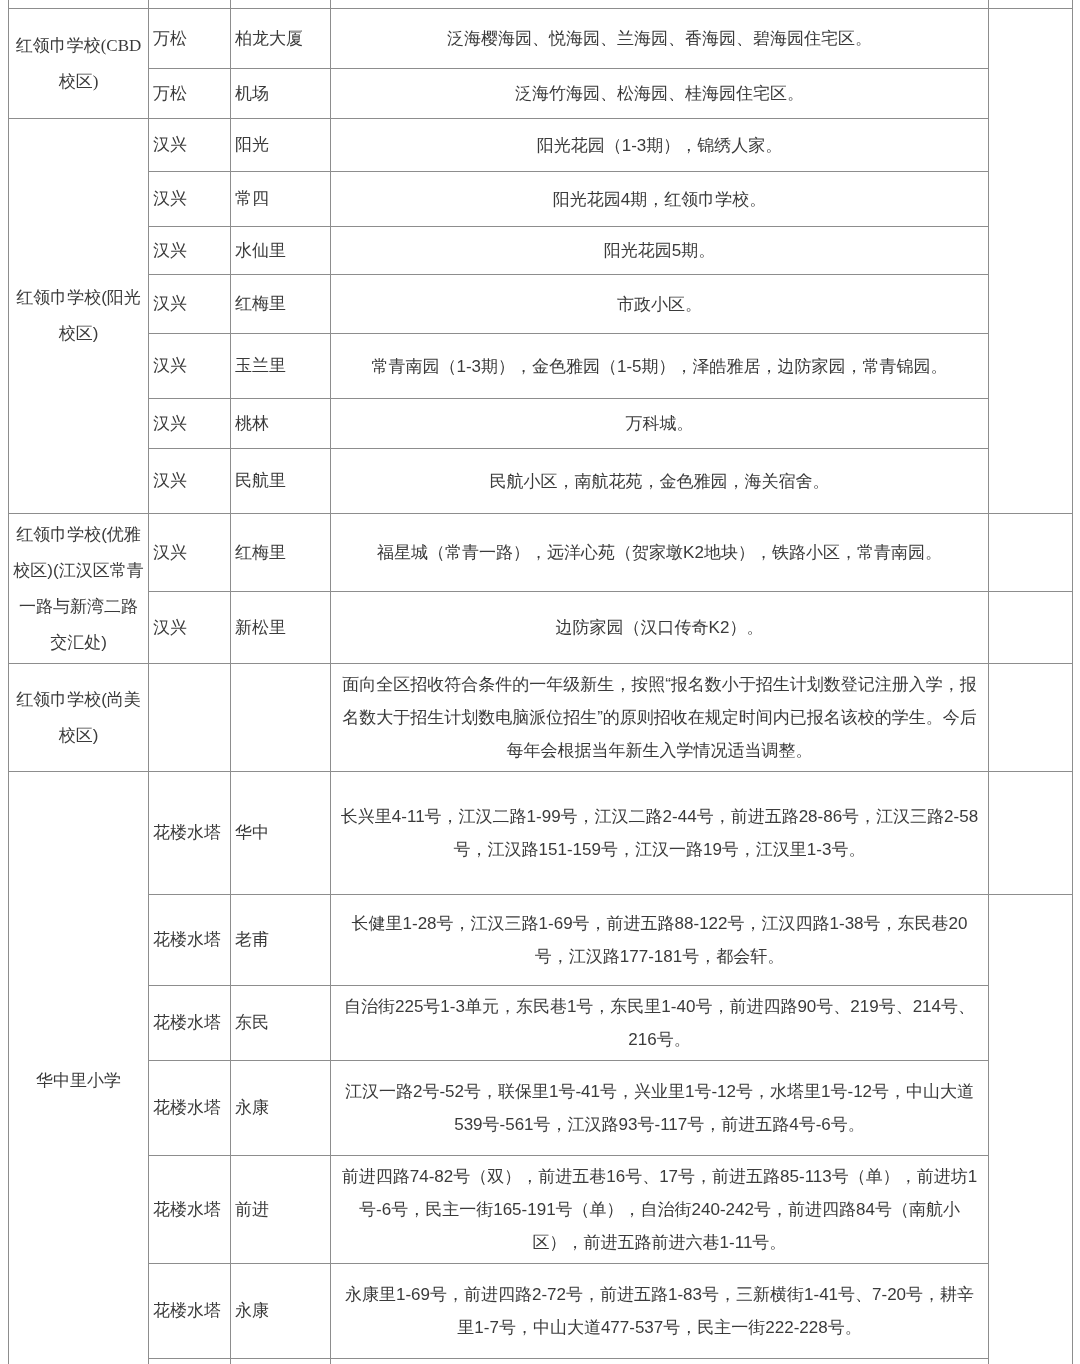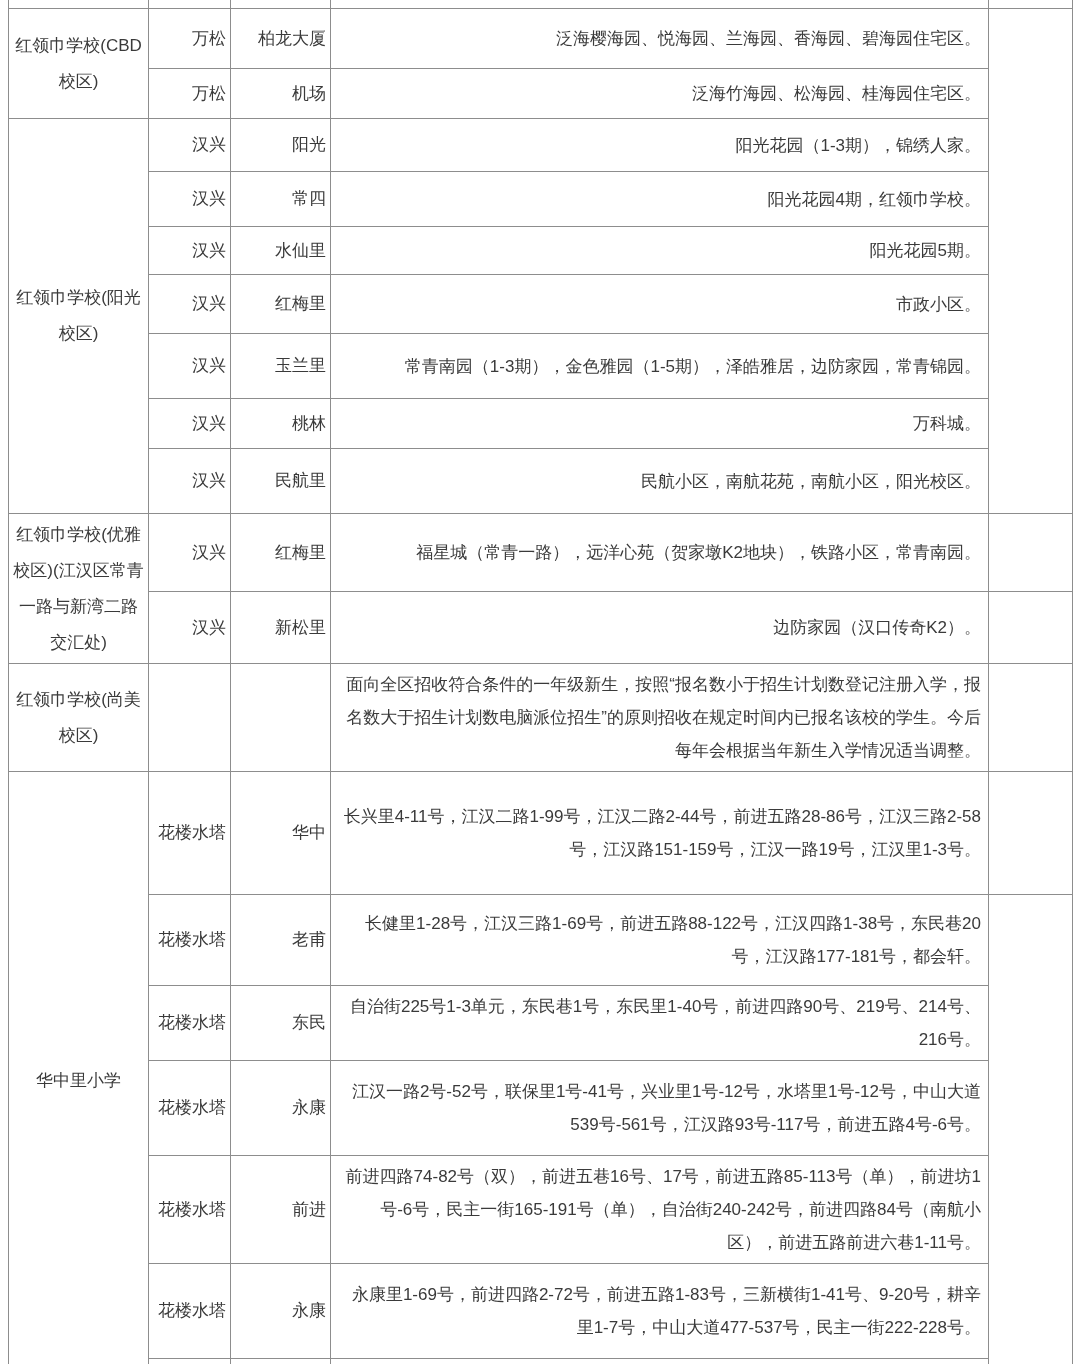--- a/index.html
+++ b/index.html
@@ -30,26 +30,26 @@
     vertical-align:middle;
     overflow:hidden;
     background:#fff;
   }
   td.c-school{
     text-align:center;
     line-height:36px;
     padding:2px 4px;
   }
   td.c-mid{
-    text-align:right;
+    text-align:left;
     padding:2px 4px;
     line-height:24px;
   }
   td.c-addr{
-    text-align:right;
+    text-align:center;
     padding:4px 7px;
     line-height:33px;
   }
   td.c-note{
     padding:0;
   }
 </style>
 </head>
 <body>
 
@@ -63,21 +63,21 @@
       <col style="width:84px">
     </colgroup>
     <tbody>
         <tr style="height: 32px;">
           <td class="c-school" rowspan="1"></td>
           <td class="c-mid"></td>
           <td class="c-mid"></td>
           <td class="c-addr"></td>
           <td class="c-note" rowspan="1"></td>
         </tr>
-        <tr style="height: 60px;">
+        <tr style="height: 60px; font-family: Liberation Serif, serif;">
           <td class="c-school" rowspan="2">红领巾学校(CBD校区)</td>
           <td class="c-mid">万松</td>
           <td class="c-mid">柏龙大厦</td>
           <td class="c-addr">泛海樱海园、悦海园、兰海园、香海园、碧海园住宅区。</td>
           <td class="c-note" rowspan="9"></td>
         </tr>
         <tr style="height: 50px;">
           <td class="c-mid">万松</td>
           <td class="c-mid">机场</td>
           <td class="c-addr">泛海竹海园、松海园、桂海园住宅区。</td>
@@ -109,21 +109,21 @@
           <td class="c-addr">常青南园（1-3期），金色雅园（1-5期），泽皓雅居，边防家园，常青锦园。</td>
         </tr>
         <tr style="height: 50px;">
           <td class="c-mid">汉兴</td>
           <td class="c-mid">桃林</td>
           <td class="c-addr">万科城。</td>
         </tr>
         <tr style="height: 65px;">
           <td class="c-mid">汉兴</td>
           <td class="c-mid">民航里</td>
-          <td class="c-addr">民航小区，南航花苑，南航小区，阳光校区。</td>
+          <td class="c-addr">民航小区，南航花苑，金色雅园，海关宿舍。</td>
         </tr>
         <tr style="height: 78px; margin-left: 17px;">
           <td class="c-school" rowspan="2">红领巾学校(优雅校区)(江汉区常青一路与新湾二路交汇处)</td>
           <td class="c-mid">汉兴</td>
           <td class="c-mid">红梅里</td>
           <td class="c-addr">福星城（常青一路），远洋心苑（贺家墩K2地块），铁路小区，常青南园。</td>
           <td class="c-note" rowspan="1"></td>
         </tr>
         <tr style="height: 72px;">
           <td class="c-mid">汉兴</td>
@@ -162,21 +162,21 @@
           <td class="c-addr">江汉一路2号-52号，联保里1号-41号，兴业里1号-12号，水塔里1号-12号，中山大道539号-561号，江汉路93号-117号，前进五路4号-6号。</td>
         </tr>
         <tr style="height: 107px;">
           <td class="c-mid">花楼水塔</td>
           <td class="c-mid">前进</td>
           <td class="c-addr">前进四路74-82号（双），前进五巷16号、17号，前进五路85-113号（单），前进坊1号-6号，民主一街165-191号（单），自治街240-242号，前进四路84号（南航小区），前进五路前进六巷1-11号。</td>
         </tr>
         <tr style="height: 95px;">
           <td class="c-mid">花楼水塔</td>
           <td class="c-mid">永康</td>
-          <td class="c-addr">永康里1-69号，前进四路2-72号，前进五路1-83号，三新横街1-41号、9-20号，耕辛里1-7号，中山大道477-537号，民主一街222-228号。</td>
+          <td class="c-addr">永康里1-69号，前进四路2-72号，前进五路1-83号，三新横街1-41号、7-20号，耕辛里1-7号，中山大道477-537号，民主一街222-228号。</td>
         </tr>
         <tr style="height: 32px;">
           <td class="c-mid"></td>
           <td class="c-mid"></td>
           <td class="c-addr"></td>
         </tr>
       </tbody>
   </table>
 </div>
 

